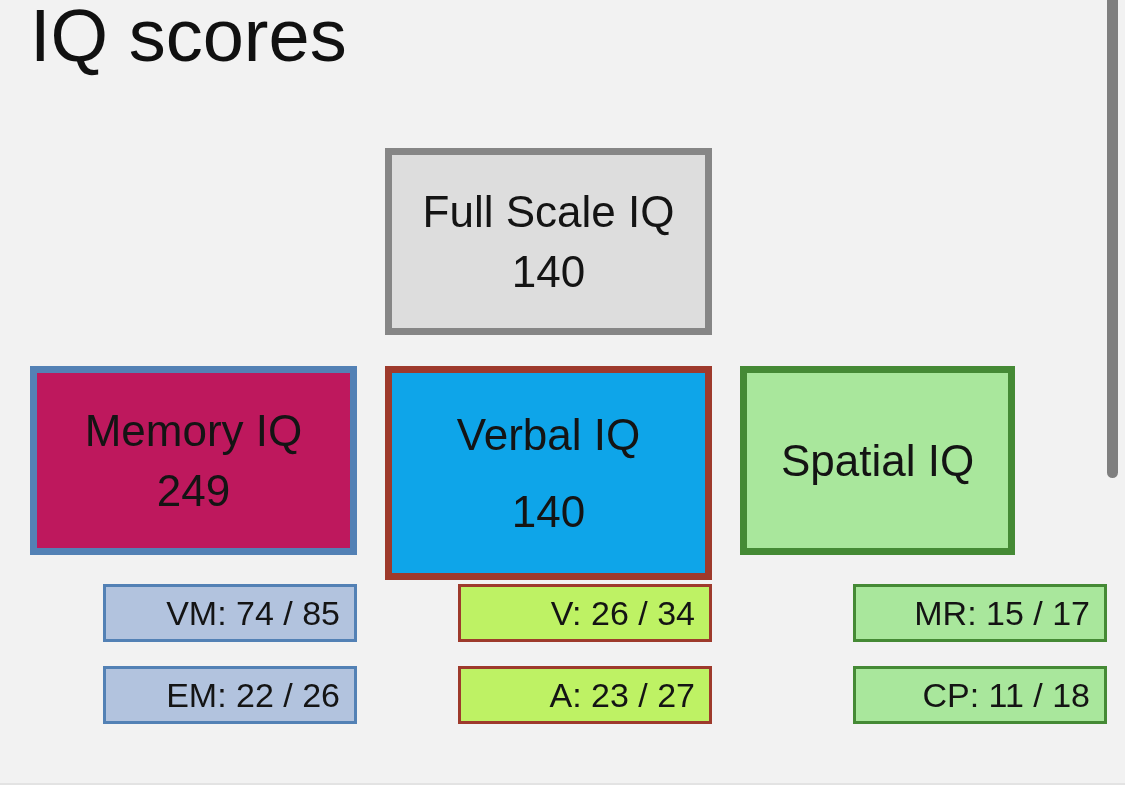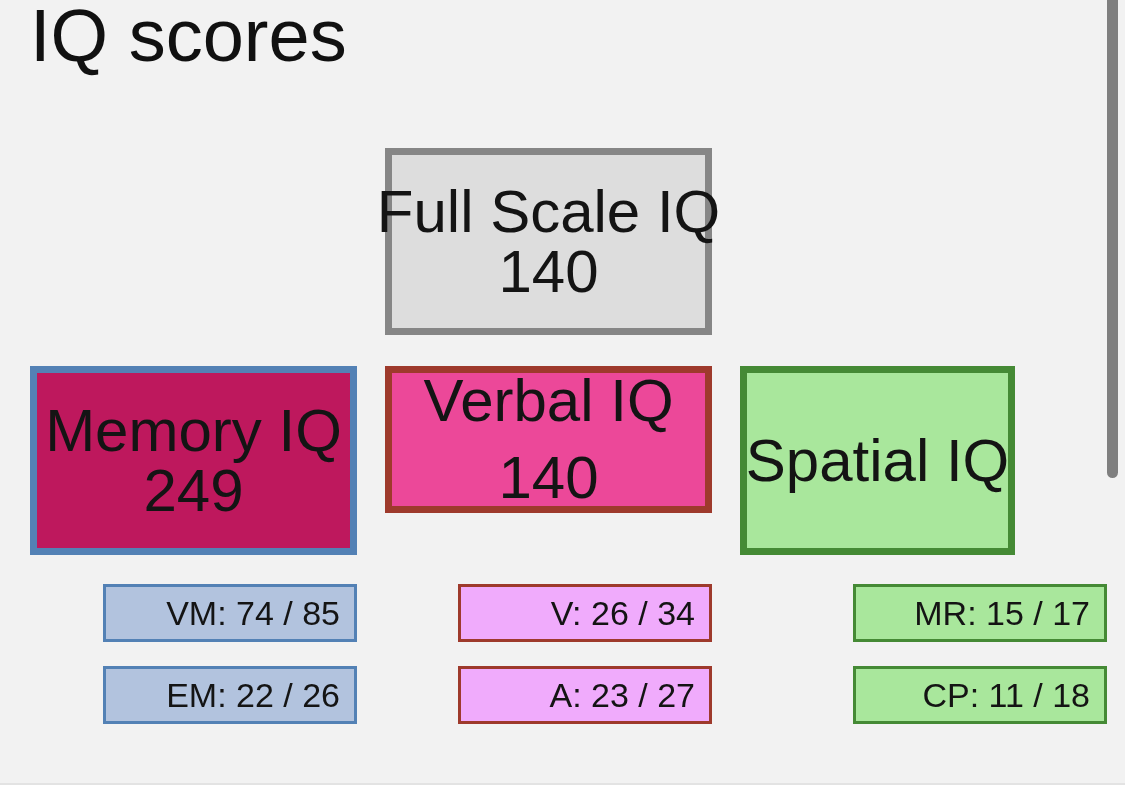--- a/index.html
+++ b/index.html
@@ -33,21 +33,21 @@
     line-height: 100px;
   }
   .score-box {
     position: absolute;
     box-sizing: border-box;
     display: flex;
     flex-direction: column;
     align-items: center;
     justify-content: center;
     text-align: center;
-    font-size: 60px;
+    font-size: 44px;
     line-height: 60px;
     color: #141414;
   }
   .score-box .box-label,
   .score-box .box-score {
     white-space: nowrap;
   }
   .box-full {
     left: 385px; top: 148px;
     width: 327px; height: 187px;
@@ -55,22 +55,22 @@
     border: 7px solid #868686;
   }
   .box-memory {
     left: 30px; top: 366px;
     width: 327px; height: 189px;
     background: #be185d;
     border: 7px solid #5381b5;
   }
   .box-verbal {
     left: 385px; top: 366px;
-    width: 327px; height: 147px;
-    background: #ec4899;
+    width: 327px; height: 214px;
+    background: #0ea5e9;
     border: 7px solid #9e3a2c;
     gap: 17px;
   }
   .box-spatial {
     left: 740px; top: 366px;
     width: 275px; height: 189px;
     background: #a9e79c;
     border: 7px solid #458a35;
   }
   .sub-box {
@@ -79,21 +79,21 @@
     width: 254px; height: 58px;
     display: flex;
     align-items: center;
     justify-content: flex-end;
     padding-right: 14px;
     font-size: 34px;
     white-space: nowrap;
     color: #141414;
   }
   .sub-memory  { background: #b2c3de; border: 3px solid #5381b5; }
-  .sub-verbal  { background: #f0abfc; border: 3px solid #9e3a2c; }
+  .sub-verbal  { background: #bef264; border: 3px solid #9e3a2c; }
   .sub-spatial { background: #a9e79c; border: 3px solid #458a35; }
   .col-memory  { left: 103px; }
   .col-verbal  { left: 458px; }
   .col-spatial { left: 813px; margin-left: 40px; }
   .row-1 { top: 584px; }
   .row-2 { top: 666px; }
   .scrollbar-thumb {
     position: absolute;
     right: 7px;
     top: -12px;

